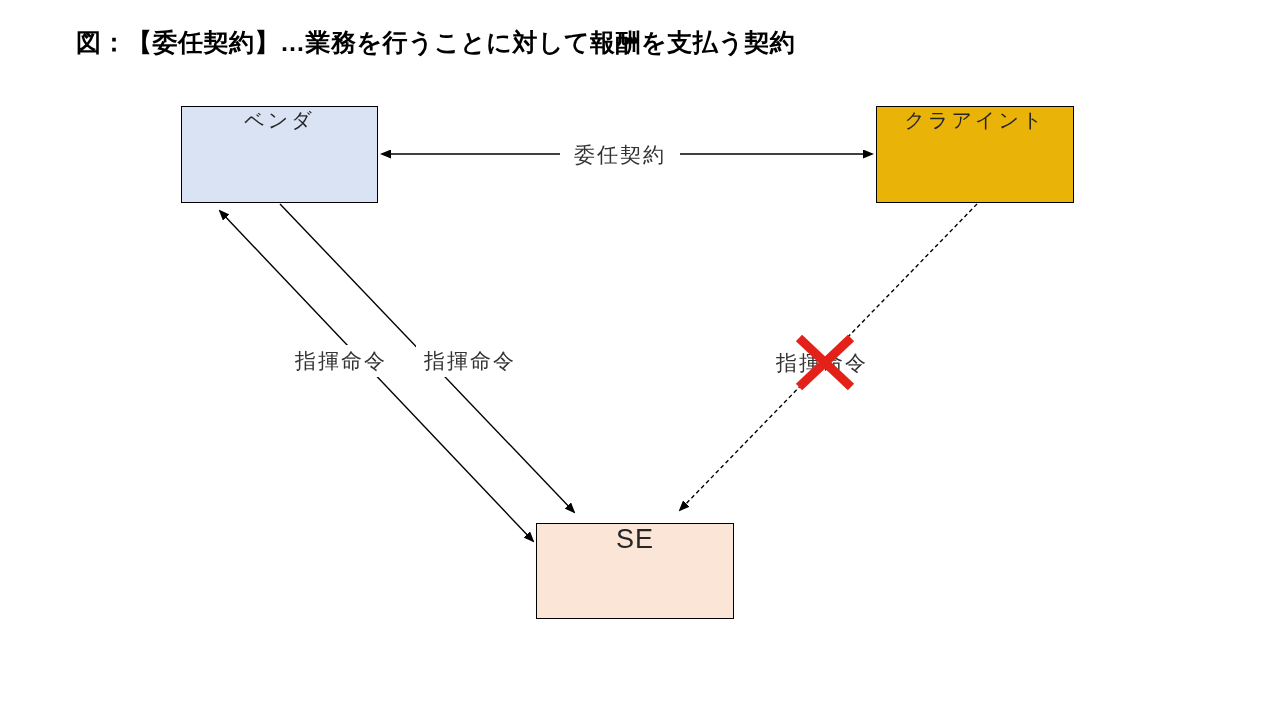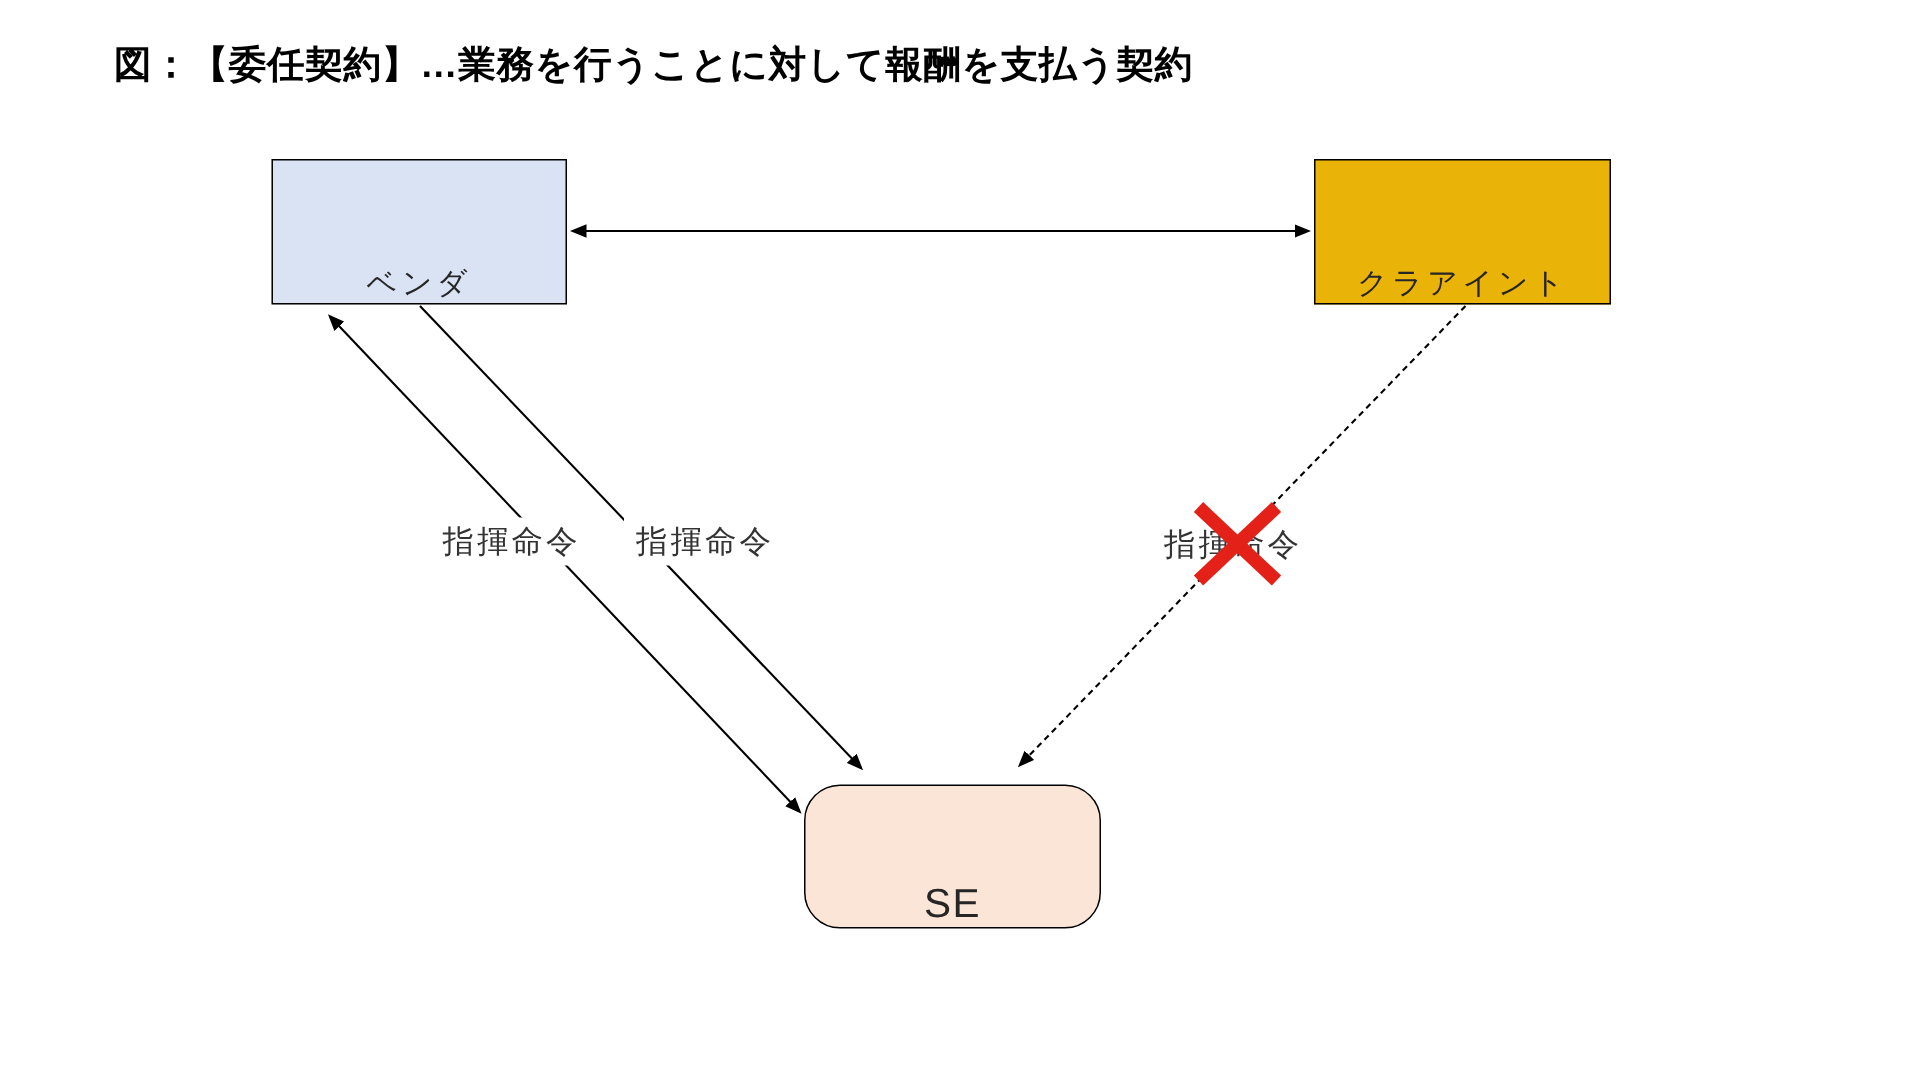--- a/index.html
+++ b/index.html
@@ -24,31 +24,31 @@
     color: #000000;
     letter-spacing: 0.5px;
     white-space: nowrap;
     margin-left: 38px;
   }
   .node {
     position: absolute;
     box-sizing: border-box;
     border: 1.5px solid #000000;
     display: flex;
-    align-items: flex-end;
+    align-items: flex-start;
     justify-content: center;
     color: #262626;
     font-size: 20px;
     letter-spacing: 3px;
     white-space: nowrap;
   }
   #node-vendor { left: 181px; top: 106px; width: 197px; height: 97px; background: #dae3f3; }
   #node-client { left: 876px; top: 106px; width: 198px; height: 97px; background: #eab308; }
   #node-se     { left: 536px; top: 523px; width: 198px; height: 96px; background: #fbe5d6;
-                 font-size: 27px; letter-spacing: 1px; border-radius: 24px; }
+                 font-size: 27px; letter-spacing: 1px; }
   .edge-label {
     position: absolute;
     transform: translate(-50%, -50%);
     background: #ffffff;
     color: #333333;
     font-size: 21px;
     letter-spacing: 2px;
     padding: 2px 8px;
     white-space: nowrap;
   }
@@ -97,20 +97,21 @@
   <div id="node-vendor" class="node">
     <span>ベンダ</span>
   </div>
   <div id="node-client" class="node">
     <span>クラアイント</span>
   </div>
   <div id="node-se" class="node">
     <span>SE</span>
   </div>
 
+  <span id="label-delegation" class="edge-label">委任契約</span>
   <span id="label-employment" class="edge-label">指揮命令</span>
   <span id="label-command-vendor" class="edge-label">指揮命令</span>
   <span id="label-command-client" class="edge-label">指揮命令</span>
 
   <svg id="cross-layer" class="layer" width="1280" height="720" viewBox="0 0 1280 720">
     <line x1="799" y1="338" x2="851" y2="387" stroke="#e32119" stroke-width="9"></line>
     <line x1="851" y1="338" x2="799" y2="387" stroke="#e32119" stroke-width="9"></line>
   </svg>
 
 </div>

